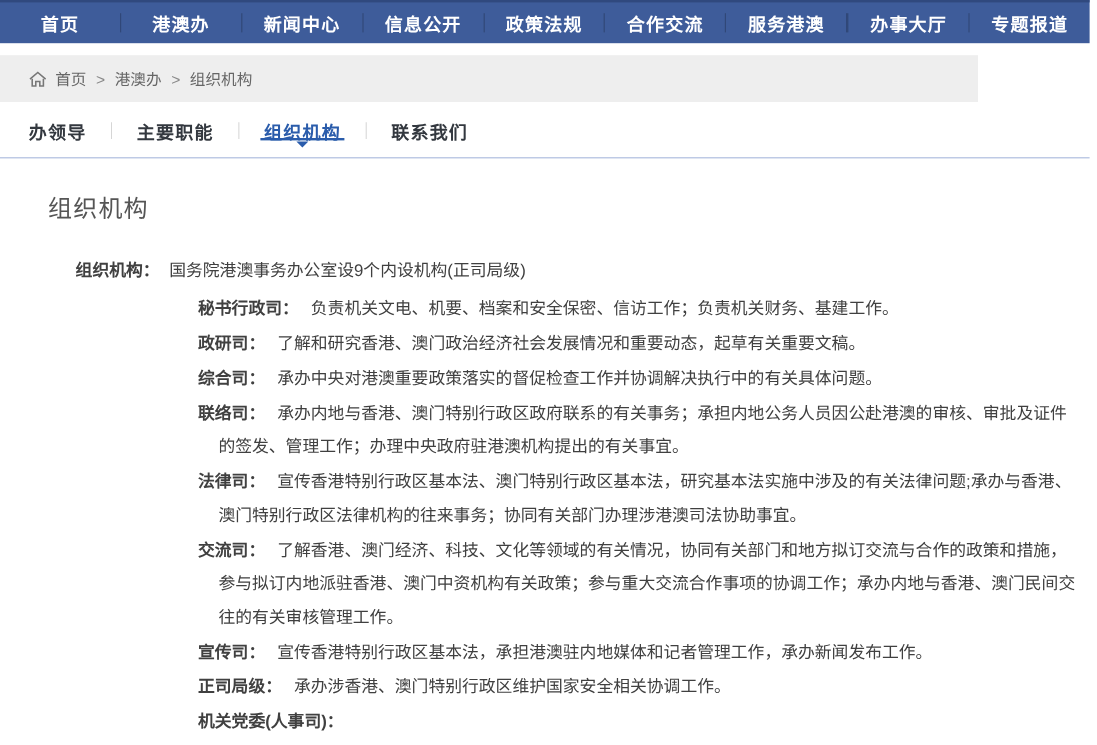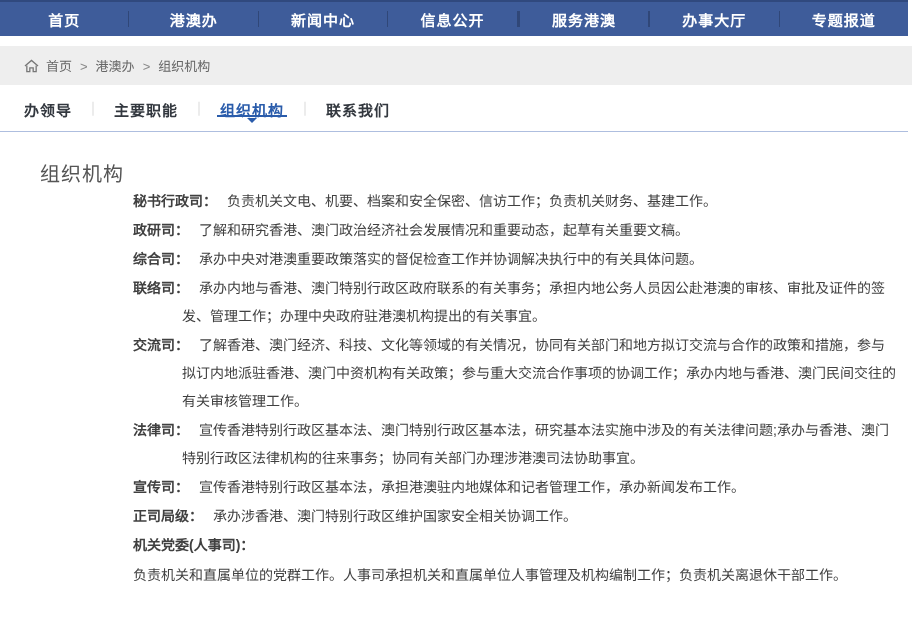--- a/index.html
+++ b/index.html
@@ -33,21 +33,21 @@
     flex:1 1 0;display:flex;align-items:center;justify-content:center;
     color:var(--nav-text);font-size:15px;font-weight:bold;
     text-decoration:none;cursor:pointer;letter-spacing:1px;
   }
   .nav-sep{
     width:1px;align-self:center;height:16px;
     background:rgba(0,0,0,0.22);
   }
   
   .breadcrumb{
-    width:912px;height:39px;margin-top:10px;
+    width:815px;height:39px;margin-top:10px;
     background:var(--crumb-bg);
     display:flex;align-items:center;
     padding-left:24px;
     color:var(--crumb-text);font-size:13px;
   }
   .home-icon{display:inline-flex;margin-right:7px;}
   .crumb-link{color:var(--crumb-text);text-decoration:none;cursor:pointer;}
   .crumb-sep{margin:0 8px;color:#888;}
   .crumb-current{color:var(--crumb-text);}
   
@@ -87,38 +87,40 @@
   .intro .label{font-weight:bold;margin-right:8px;}
   .departments{
     margin-left:133px;width:765px;
     font-size:14px;
   }
   .dept{
     line-height:28px;
     padding-left:49px;text-indent:-49px;
     margin:0 0 1px 0;
   }
-  .dept .label{font-weight:bold;margin-right:10px;}
+  .dept .label{font-weight:bold;margin-right:10px;margin-left:32px;}
   .dept.block{padding-left:0;text-indent:0;}
   .dept.block .label{display:block;margin-right:0;}
   .dept.block .text{display:block;margin-top:2px;}
 </style>
 </head>
 <body>
 
 <nav class="top-nav">
     <a class="nav-item">首页</a>
     <span class="nav-sep"></span>
     <a class="nav-item">港澳办</a>
     <span class="nav-sep"></span>
     <a class="nav-item">新闻中心</a>
     <span class="nav-sep"></span>
     <a class="nav-item">信息公开</a>
     <span class="nav-sep"></span>
+    <a class="nav-item">政策法规</a>
     <span class="nav-sep"></span>
+    <a class="nav-item">合作交流</a>
     <span class="nav-sep"></span>
     <a class="nav-item">服务港澳</a>
     <span class="nav-sep"></span>
     <span class="nav-sep"></span>
     <a class="nav-item">办事大厅</a>
     <span class="nav-sep"></span>
     <a class="nav-item">专题报道</a>
   </nav>
 
 <div class="breadcrumb">
@@ -129,28 +131,31 @@
     </svg>
   </span>
   <span id="crumb-items"><a class="crumb-link">首页</a><span class="crumb-sep">&gt;</span><a class="crumb-link">港澳办</a><span class="crumb-sep">&gt;</span><a class="crumb-current">组织机构</a></span>
 </div>
 
 <div class="tabs" id="tabs"><a class="tab">办领导</a><span class="tab-sep">｜</span><a class="tab">主要职能</a><span class="tab-sep">｜</span><a class="tab active">组织机构<span class="tab-arrow"></span></a><span class="tab-sep">｜</span><a class="tab">联系我们</a></div>
 
 <main>
   <h1 class="page-title">组织机构</h1>
 
+  <p class="intro">
+    <span class="label">组织机构：</span><span class="text">国务院港澳事务办公室设9个内设机构(正司局级)</span>
+  </p>
 
   <div class="departments" id="departments">
       <p class="dept"><span class="label">秘书行政司：</span><span class="text">负责机关文电、机要、档案和安全保密、信访工作；负责机关财务、基建工作。</span></p>
       <p class="dept"><span class="label">政研司：</span><span class="text">了解和研究香港、澳门政治经济社会发展情况和重要动态，起草有关重要文稿。</span></p>
       <p class="dept"><span class="label">综合司：</span><span class="text">承办中央对港澳重要政策落实的督促检查工作并协调解决执行中的有关具体问题。</span></p>
       <p class="dept"><span class="label">联络司：</span><span class="text">承办内地与香港、澳门特别行政区政府联系的有关事务；承担内地公务人员因公赴港澳的审核、审批及证件的签发、管理工作；办理中央政府驻港澳机构提出的有关事宜。</span></p>
+      <p class="dept"><span class="label">法律司：</span><span class="text">宣传香港特别行政区基本法、澳门特别行政区基本法，研究基本法实施中涉及的有关法律问题;承办与香港、澳门特别行政区法律机构的往来事务；协同有关部门办理涉港澳司法协助事宜。</span></p>
       <p class="dept"><span class="label">交流司：</span><span class="text">了解香港、澳门经济、科技、文化等领域的有关情况，协同有关部门和地方拟订交流与合作的政策和措施，参与拟订内地派驻香港、澳门中资机构有关政策；参与重大交流合作事项的协调工作；承办内地与香港、澳门民间交往的有关审核管理工作。</span></p>
-      <p class="dept"><span class="label">法律司：</span><span class="text">宣传香港特别行政区基本法、澳门特别行政区基本法，研究基本法实施中涉及的有关法律问题;承办与香港、澳门特别行政区法律机构的往来事务；协同有关部门办理涉港澳司法协助事宜。</span></p>
       <p class="dept"><span class="label">宣传司：</span><span class="text">宣传香港特别行政区基本法，承担港澳驻内地媒体和记者管理工作，承办新闻发布工作。</span></p>
       <p class="dept"><span class="label">正司局级：</span><span class="text">承办涉香港、澳门特别行政区维护国家安全相关协调工作。</span></p>
       <p class="dept block">
         <span class="label">机关党委(人事司)：</span>
         <span class="text">负责机关和直属单位的党群工作。人事司承担机关和直属单位人事管理及机构编制工作；负责机关离退休干部工作。</span>
       </p>
     </div>
 </main>
 
 </body></html>

